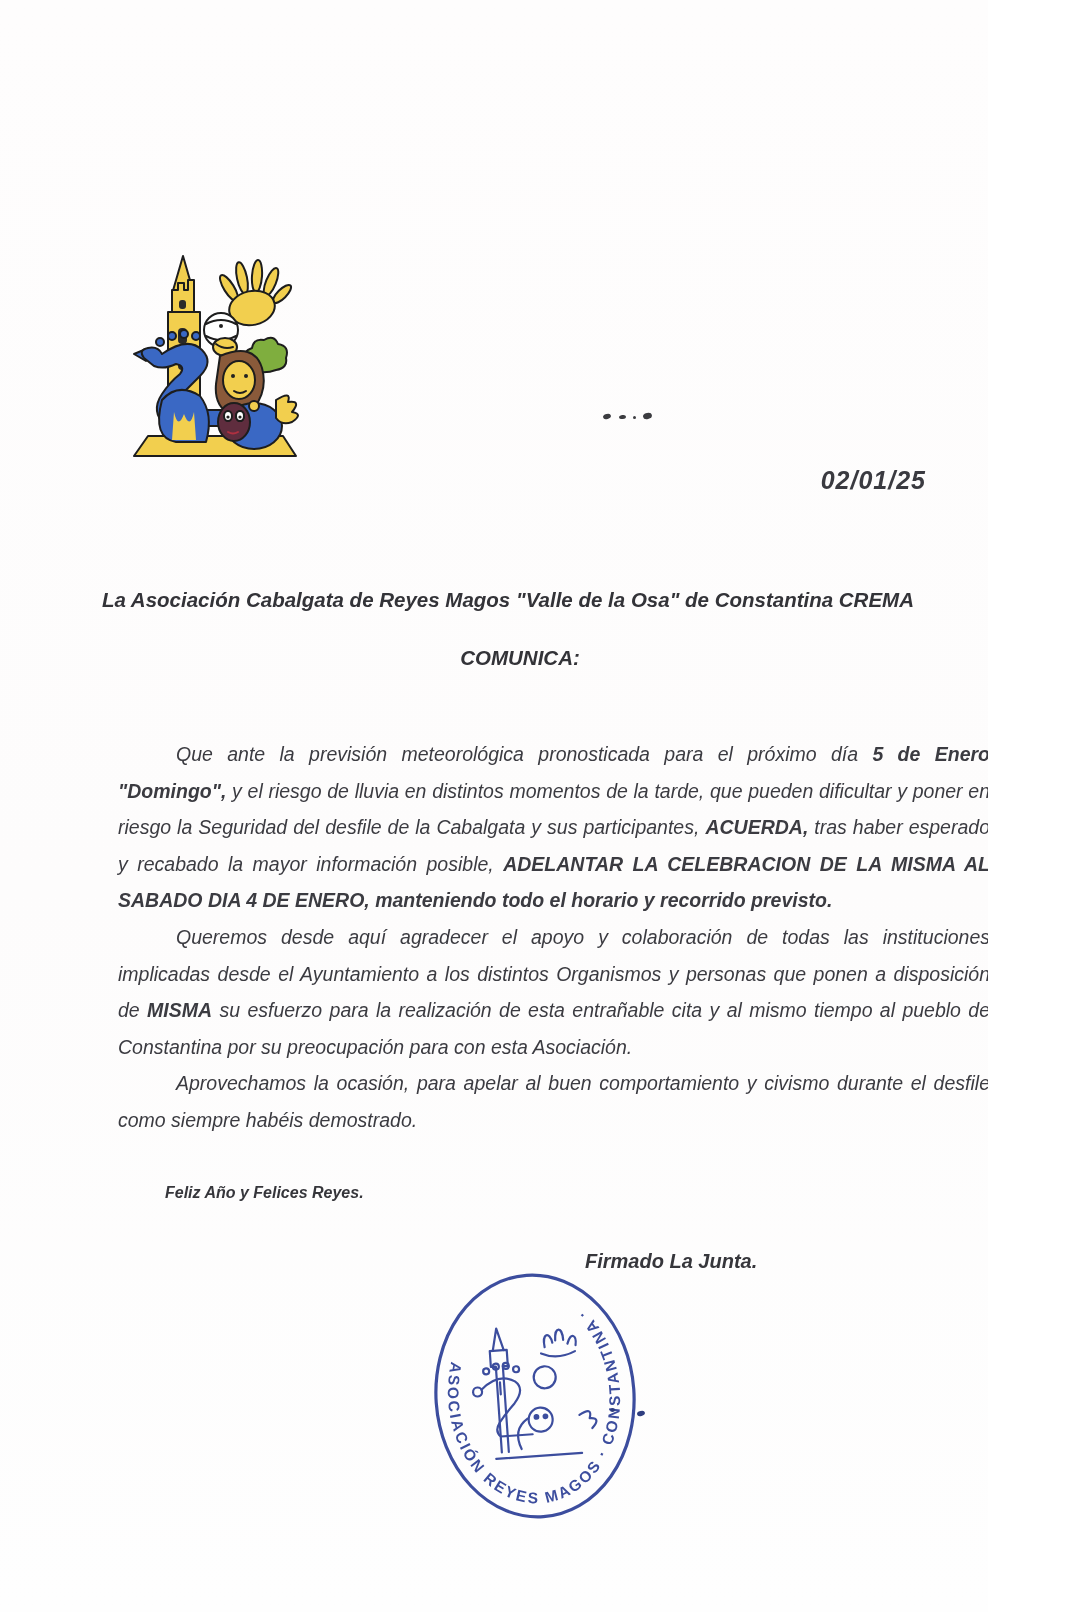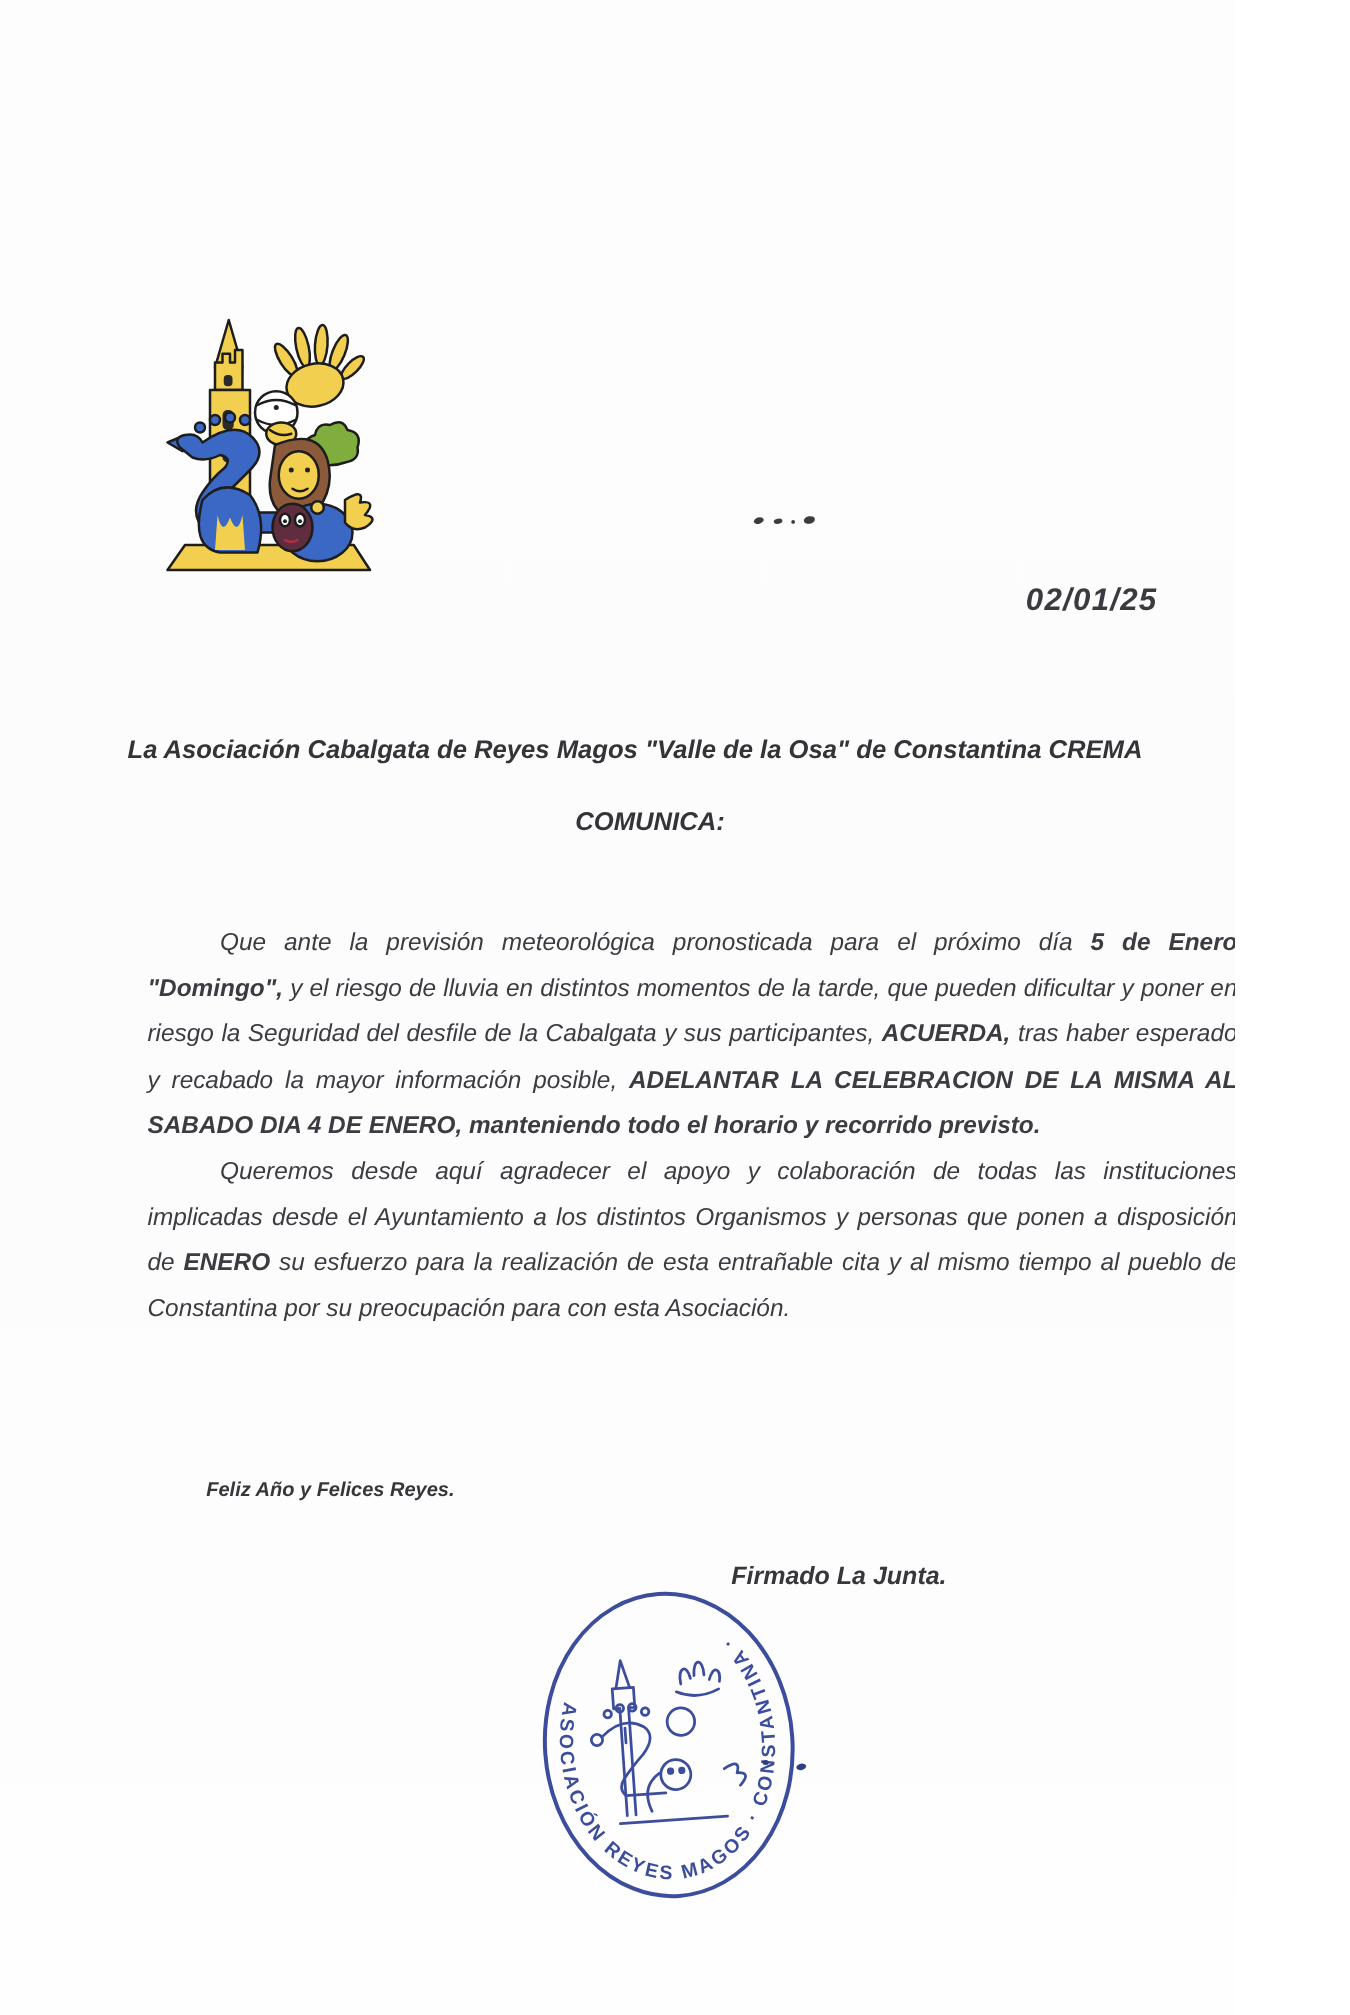--- a/index.html
+++ b/index.html
@@ -140,21 +140,22 @@
   </div>
 
   <div class="date">02/01/25</div>
 
   <div class="title">La Asociación Cabalgata de Reyes Magos "Valle de la Osa" de Constantina CREMA</div>
 
   <div class="comunica">COMUNICA:</div>
 
   <div class="body-text">
       <p><span>Que ante la previsión meteorológica pronosticada para el próximo día </span><span class="b">5 de Enero "Domingo",</span><span> y el riesgo de lluvia en distintos momentos de la tarde, que pueden dificultar y poner en riesgo la Seguridad del desfile de la Cabalgata y sus participantes, </span><span class="b">ACUERDA,</span><span> tras haber esperado y recabado la mayor información posible, </span><span class="b">ADELANTAR LA CELEBRACION DE LA MISMA AL SABADO DIA 4 DE ENERO, manteniendo todo el horario y recorrido previsto.</span></p>
-      <p><span>Queremos desde aquí agradecer el apoyo y colaboración de todas las instituciones implicadas desde el Ayuntamiento a los distintos Organismos y personas que ponen a disposición de </span><span class="b">ENERO</span><span> su esfuerzo para la realización de esta entrañable cita y al mismo tiempo al pueblo de Constantina por su preocupación para con esta Asociación.</span></p>
+      <p><span>Queremos desde aquí agradecer el apoyo y colaboración de todas las instituciones implicadas desde el Ayuntamiento a los distintos Organismos y personas que ponen a disposición de </span><span class="b">MISMA</span><span> su esfuerzo para la realización de esta entrañable cita y al mismo tiempo al pueblo de Constantina por su preocupación para con esta Asociación.</span></p>
+      <p><span>Aprovechamos la ocasión, para apelar al buen comportamiento y civismo durante el desfile como siempre habéis demostrado.</span></p>
     </div>
 
   <div class="closing">Feliz Año y Felices Reyes.</div>
 
   <div class="signed">Firmado La Junta.</div>
 
   <svg class="stamp" viewBox="0 0 218 256" aria-hidden="true">
     <defs>
       <path id="arcPath" d="M 30 82 A 86 108 0 1 0 147 31" fill="none"></path>
     </defs>

